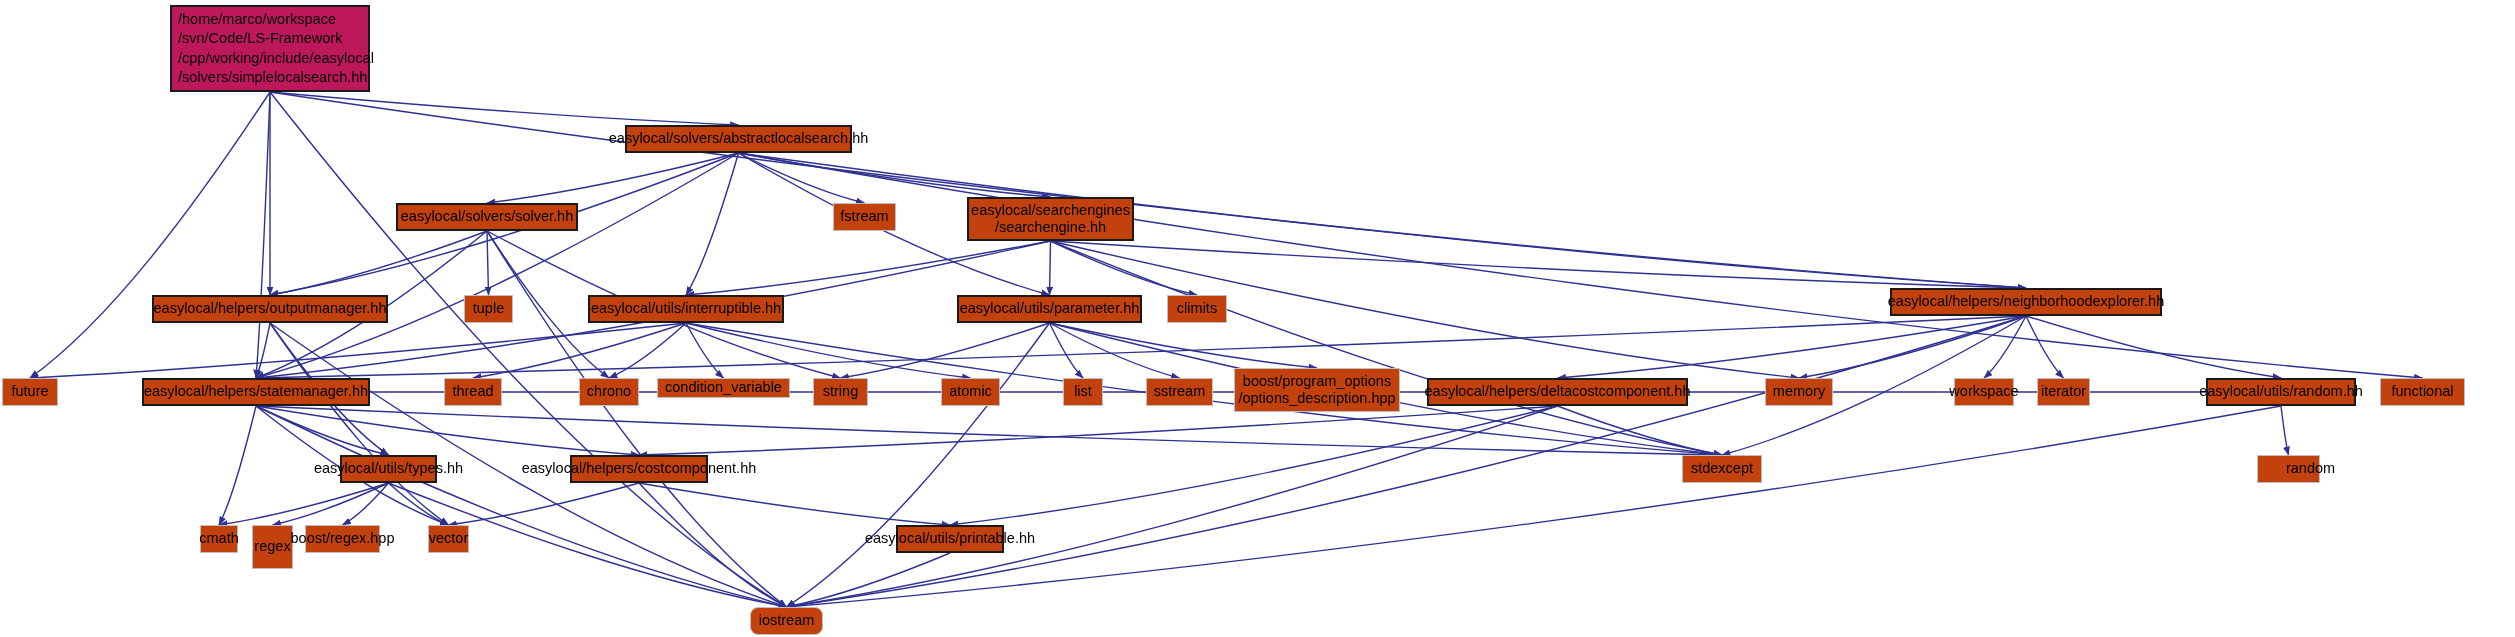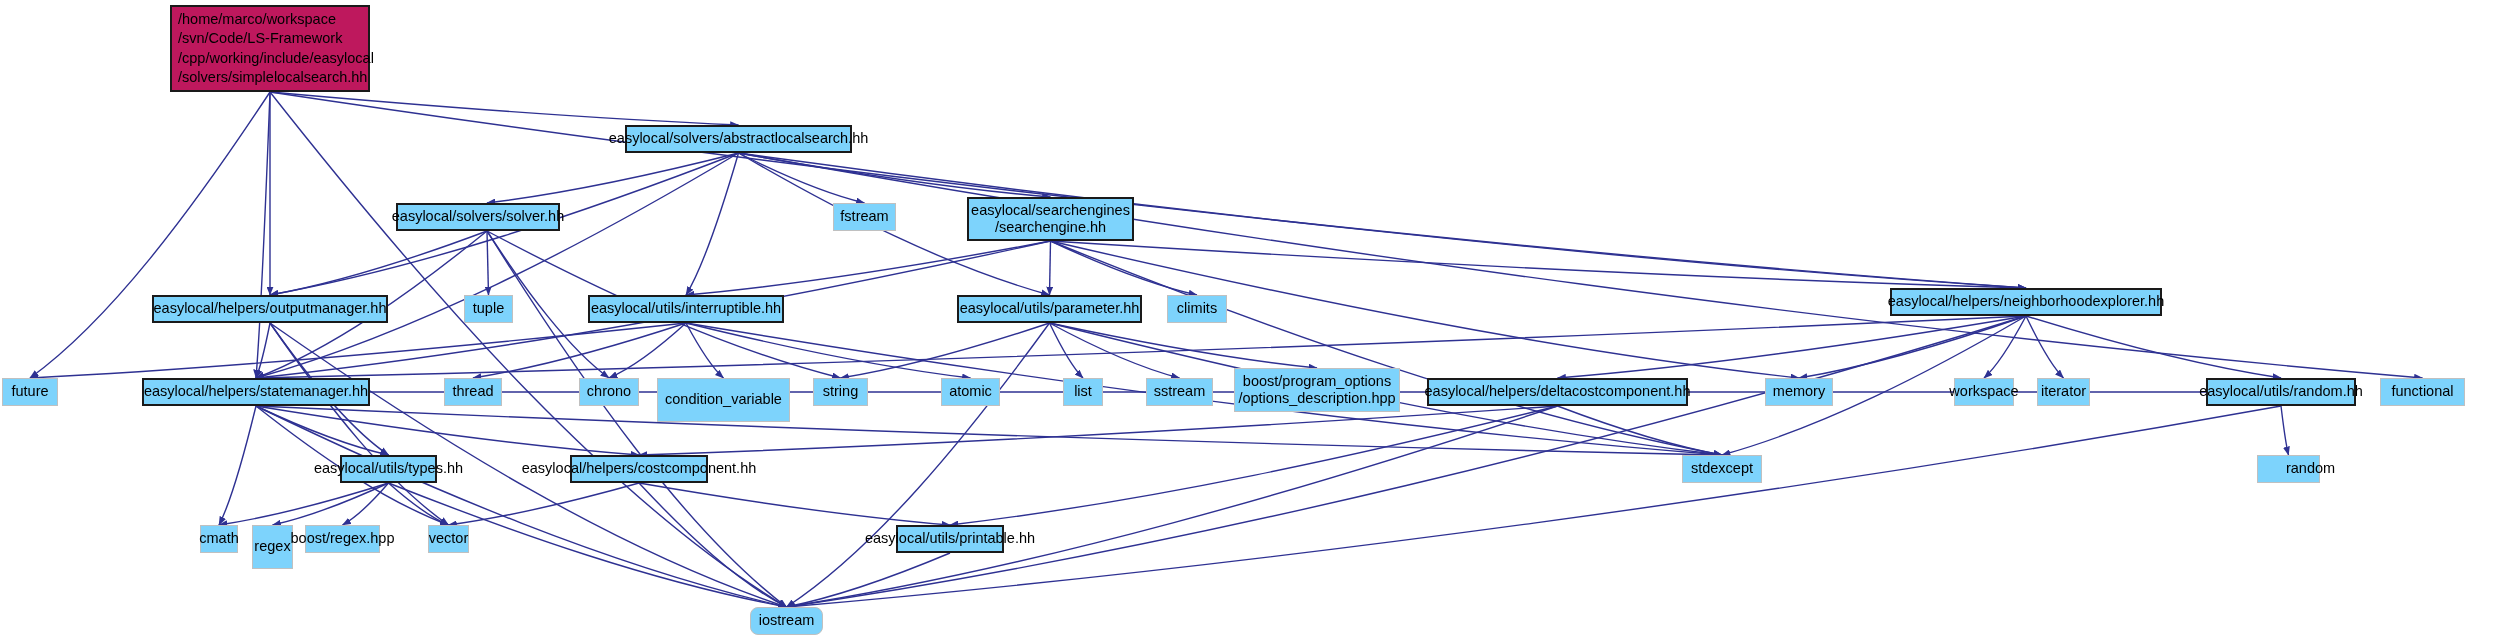--- a/index.html
+++ b/index.html
@@ -25,21 +25,21 @@
   .node {
     position: absolute;
     box-sizing: border-box;
     display: flex;
     align-items: center;
     justify-content: center;
     text-align: center;
     font-size: 14.5px;
     line-height: 1.18;
     color: #000000;
-    background: #7dd3fc;
+    background: #c2410c;
     border: 1px solid #c0c0c0;
     white-space: pre-line;
     padding: 1px 4px;
     z-index: 5;
   }
   .node.strong {
     border: 2px solid #1a1a1a;
   }
   .node.root {
     background: #be185d;
@@ -135,35 +135,35 @@
         <path d="M950,553 C896.0450000000001,575.68 840.4549999999999,596.2 786.5,607" marker-end="url(#arrow)"></path>
         <path d="M2281,406 C2283.475,426.58 2286.025,445.2 2288.5,455" marker-end="url(#arrow)"></path>
         <path d="M2281,406 C1810.15,490.42 1257.3500000000001,566.8 786.5,607" marker-end="url(#arrow)"></path>
       </g>
   </svg>
 <div class="node root" style="left: 170px; top: 5px; width: 200px; height: 87px;">/home/marco/workspace
 /svn/Code/LS-Framework
 /cpp/working/include/easylocal
  /solvers/simplelocalsearch.hh</div>
     <div class="node strong" style="left: 625px; top: 125px; width: 227px; height: 28px;">easylocal/solvers/abstractlocalsearch.hh</div>
-    <div class="node strong" style="left: 396px; top: 203px; width: 164px; height: 28px;">easylocal/solvers/solver.hh</div>
+    <div class="node strong" style="left: 396px; top: 203px; width: 182px; height: 28px;">easylocal/solvers/solver.hh</div>
     <div class="node" style="left: 833px; top: 203px; width: 63px; height: 28px;">fstream</div>
     <div class="node strong" style="left: 967px; top: 197px; width: 167px; height: 44px;">easylocal/searchengines
 /searchengine.hh</div>
     <div class="node strong" style="left: 152px; top: 295px; width: 236px; height: 28px;">easylocal/helpers/outputmanager.hh</div>
     <div class="node" style="left: 464px; top: 295px; width: 49px; height: 28px;">tuple</div>
     <div class="node strong" style="left: 588px; top: 295px; width: 196px; height: 28px;">easylocal/utils/interruptible.hh</div>
     <div class="node strong" style="left: 957px; top: 295px; width: 185px; height: 28px;">easylocal/utils/parameter.hh</div>
     <div class="node" style="left: 1167px; top: 295px; width: 60px; height: 28px;">climits</div>
     <div class="node strong" style="left: 1890px; top: 288px; width: 272px; height: 28px;">easylocal/helpers/neighborhoodexplorer.hh</div>
     <div class="node" style="left: 2px; top: 378px; width: 56px; height: 28px;">future</div>
     <div class="node strong" style="left: 142px; top: 378px; width: 228px; height: 28px;">easylocal/helpers/statemanager.hh</div>
     <div class="node" style="left: 444px; top: 378px; width: 58px; height: 28px;">thread</div>
     <div class="node" style="left: 579px; top: 378px; width: 60px; height: 28px;">chrono</div>
-    <div class="node" style="left: 657px; top: 378px; width: 133px; height: 44px;">condition_variable</div>
+    <div class="node" style="left: 657px; top: 378px; width: 133px; height: 20px;">condition_variable</div>
     <div class="node" style="left: 813px; top: 378px; width: 55px; height: 28px;">string</div>
     <div class="node" style="left: 941px; top: 378px; width: 59px; height: 28px;">atomic</div>
     <div class="node" style="left: 1063px; top: 378px; width: 40px; height: 28px;">list</div>
     <div class="node" style="left: 1146px; top: 378px; width: 67px; height: 28px;">sstream</div>
     <div class="node" style="left: 1234px; top: 368px; width: 166px; height: 44px;">boost/program_options
 /options_description.hpp</div>
     <div class="node strong" style="left: 1427px; top: 378px; width: 261px; height: 28px;">easylocal/helpers/deltacostcomponent.hh</div>
     <div class="node" style="left: 1765px; top: 378px; width: 68px; height: 28px;">memory</div>
     <div class="node" style="left: 1954px; top: 378px; width: 60px; height: 28px;">workspace</div>
     <div class="node" style="left: 2037px; top: 378px; width: 53px; height: 28px;">iterator</div>

